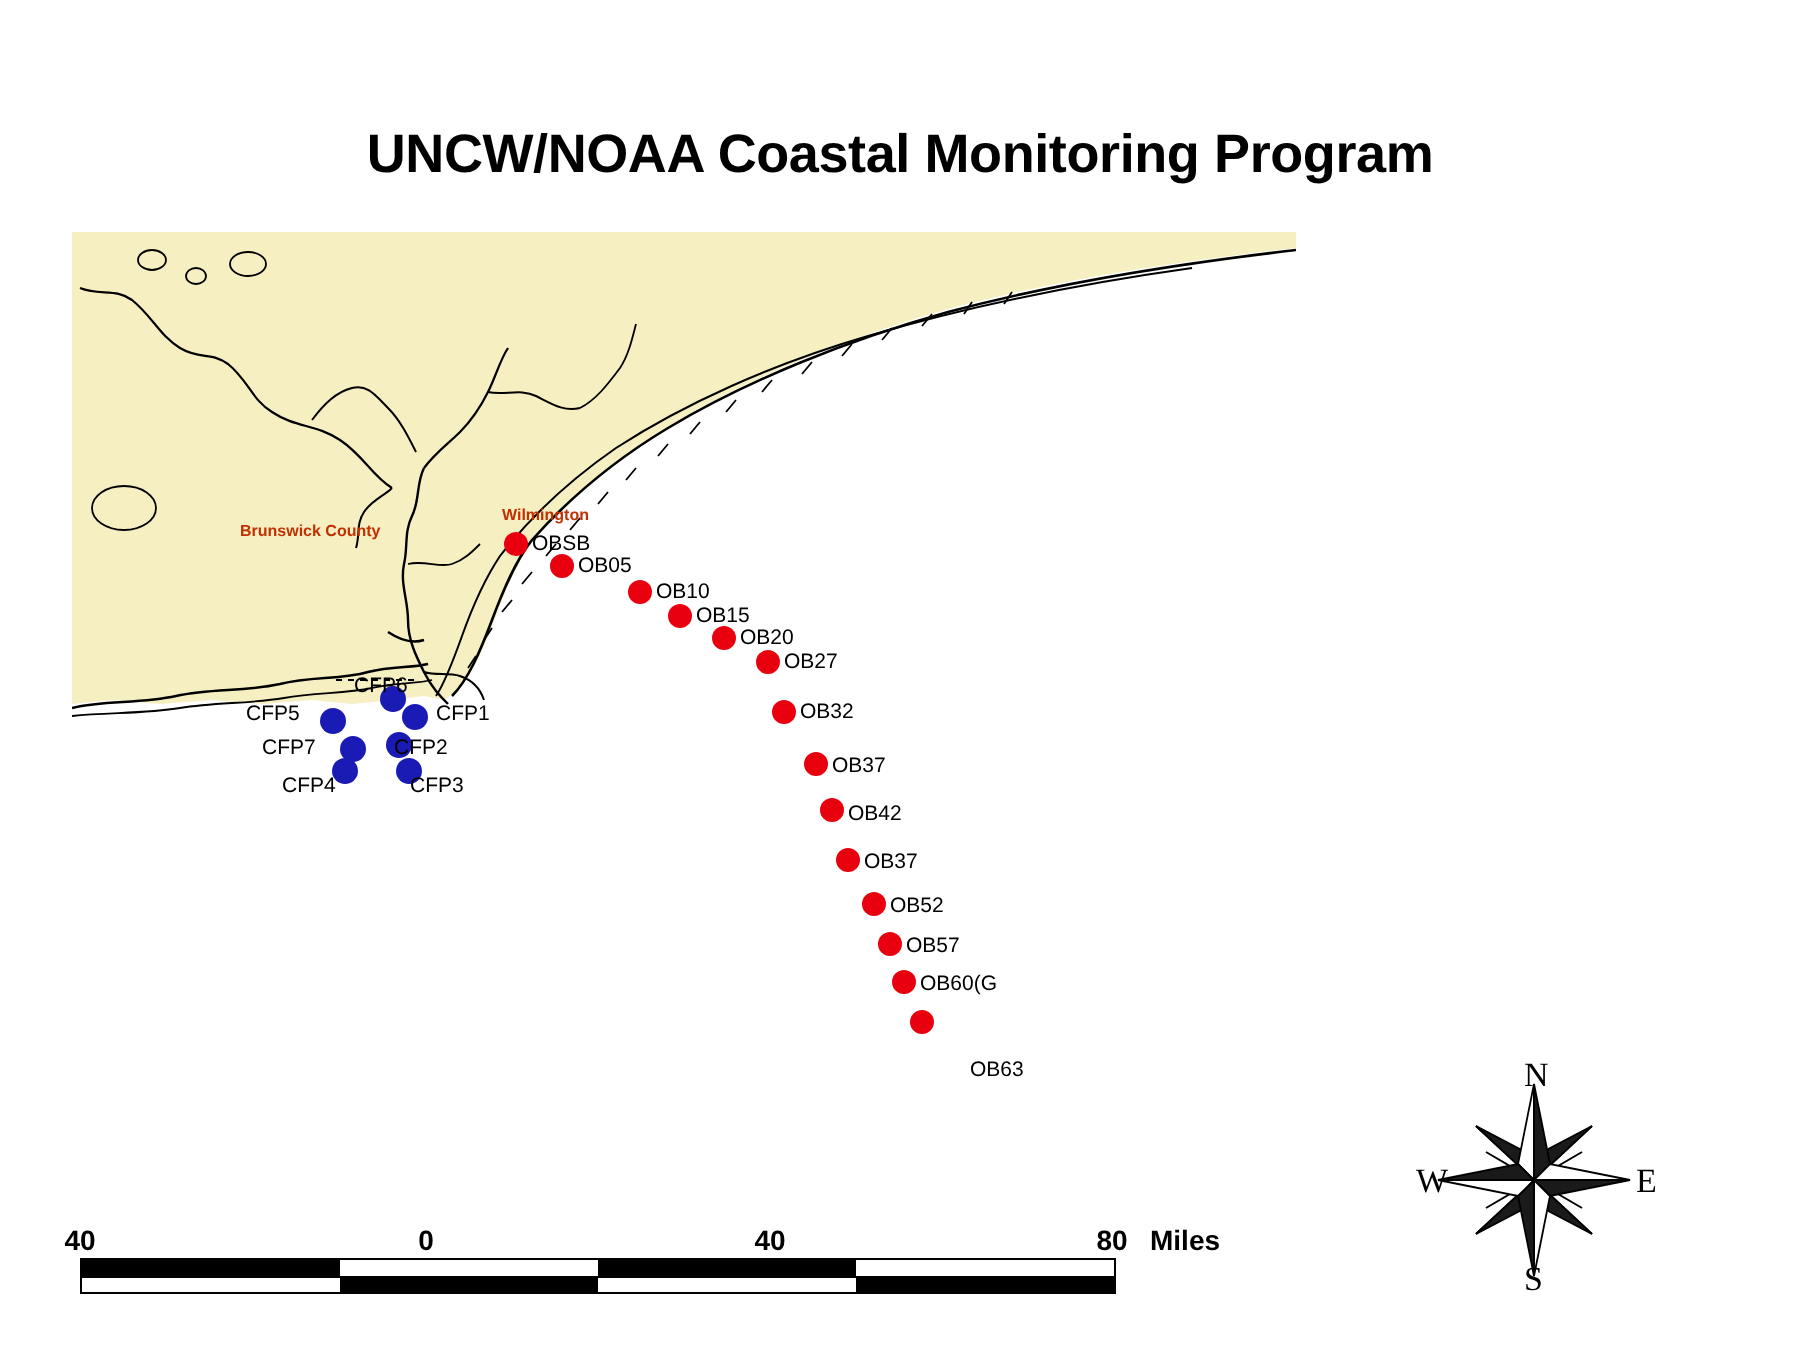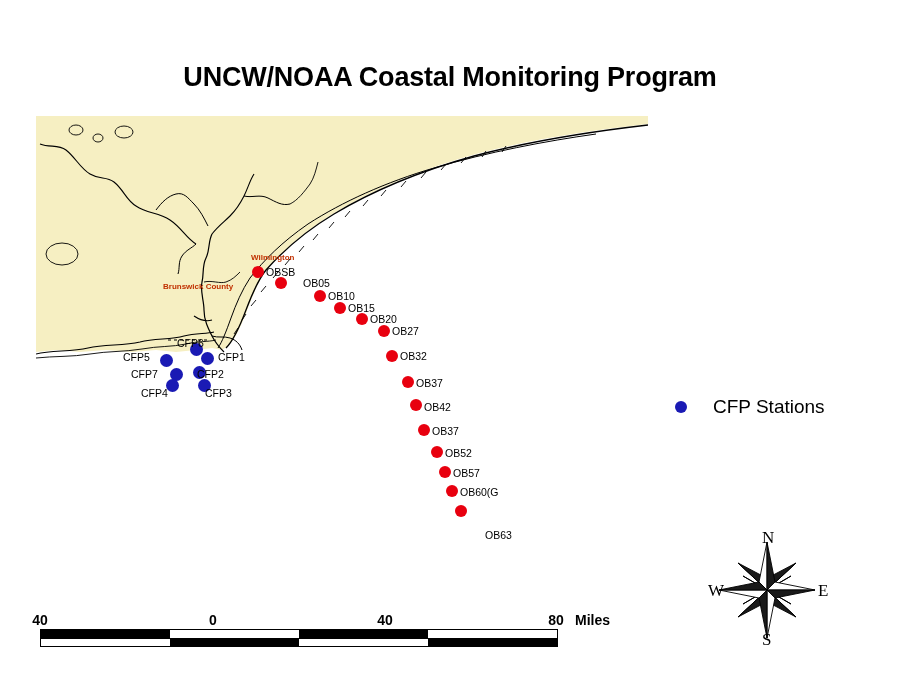--- a/index.html
+++ b/index.html
@@ -230,29 +230,29 @@
              C196,164 200,160 204,156"></path>
 
     <path fill="none" stroke="#000000" stroke-width="1" d="M176,220 C182,222 188,220 194,222
              C200,224 204,228 206,234"></path>
 
     <path fill="none" stroke="#000000" stroke-width="1" stroke-dasharray="3,3" d="M132,224 L172,224"></path>
     <path fill="none" stroke="#000000" stroke-width="1.2" d="M158,200 C164,204 170,206 176,204"></path>
   </svg>
 
   <div class="station-label" style="left:215px; top:138px; color:#c03000; font-size:8px; font-weight:bold;">Wilmington</div>
-  <div class="station-label" style="left:84px; top:167px; color:#c03000; font-size:8px; font-weight:bold;margin-left:43px;">Brunswick County</div>
+  <div class="station-label" style="left:84px; top:146px; color:#c03000; font-size:8px; font-weight:bold;">Brunswick County</div>
 </div>
 
 <div id="ob-stations-layer">
   <div class="station-dot dot-ob" style="left:252px; top:266px;"></div>
   <div class="station-label" style="left:266px; top:267px;">OBSB</div>
 
   <div class="station-dot dot-ob" style="left:275px; top:277px;"></div>
-  <div class="station-label" style="left:303px; top:278px;">OB05</div>
+  <div class="station-label" style="left:289px; top:278px;">OB05</div>
 
   <div class="station-dot dot-ob" style="left:314px; top:290px;"></div>
   <div class="station-label" style="left:328px; top:291px;">OB10</div>
 
   <div class="station-dot dot-ob" style="left:334px; top:302px;"></div>
   <div class="station-label" style="left:348px; top:303px;">OB15</div>
 
   <div class="station-dot dot-ob" style="left:356px; top:313px;"></div>
   <div class="station-label" style="left:370px; top:314px;">OB20</div>
 
@@ -301,26 +301,20 @@
   <div class="station-label" style="left:197px; top:369px;">CFP2</div>
 
   <div class="station-dot dot-cfp" style="left:166px; top:379px;"></div>
   <div class="station-label" style="left:141px; top:388px;">CFP4</div>
 
   <div class="station-dot dot-cfp" style="left:198px; top:379px;"></div>
   <div class="station-label" style="left:205px; top:388px;">CFP3</div>
 </div>
 
 <div id="legend">
-  <div class="legend-row">
-    <span class="legend-swatch-wrap">
-      <span class="legend-dot" style="background:#1a1ab4;"></span>
-    </span>
-    <span class="legend-label">CFP Stations</span>
-  </div>
 </div>
 
 <div id="compass">
   <span class="compass-letter" style="left:62px; top:0px;">N</span>
   <span class="compass-letter" style="left:118px; top:53px;">E</span>
   <span class="compass-letter" style="left:62px; top:102px;">S</span>
   <span class="compass-letter" style="left:8px;  top:53px;">W</span>
   <svg width="135" height="125" viewBox="0 0 135 125" xmlns="http://www.w3.org/2000/svg">
 
     <g stroke="#000000" stroke-width="1" fill="#ffffff">

